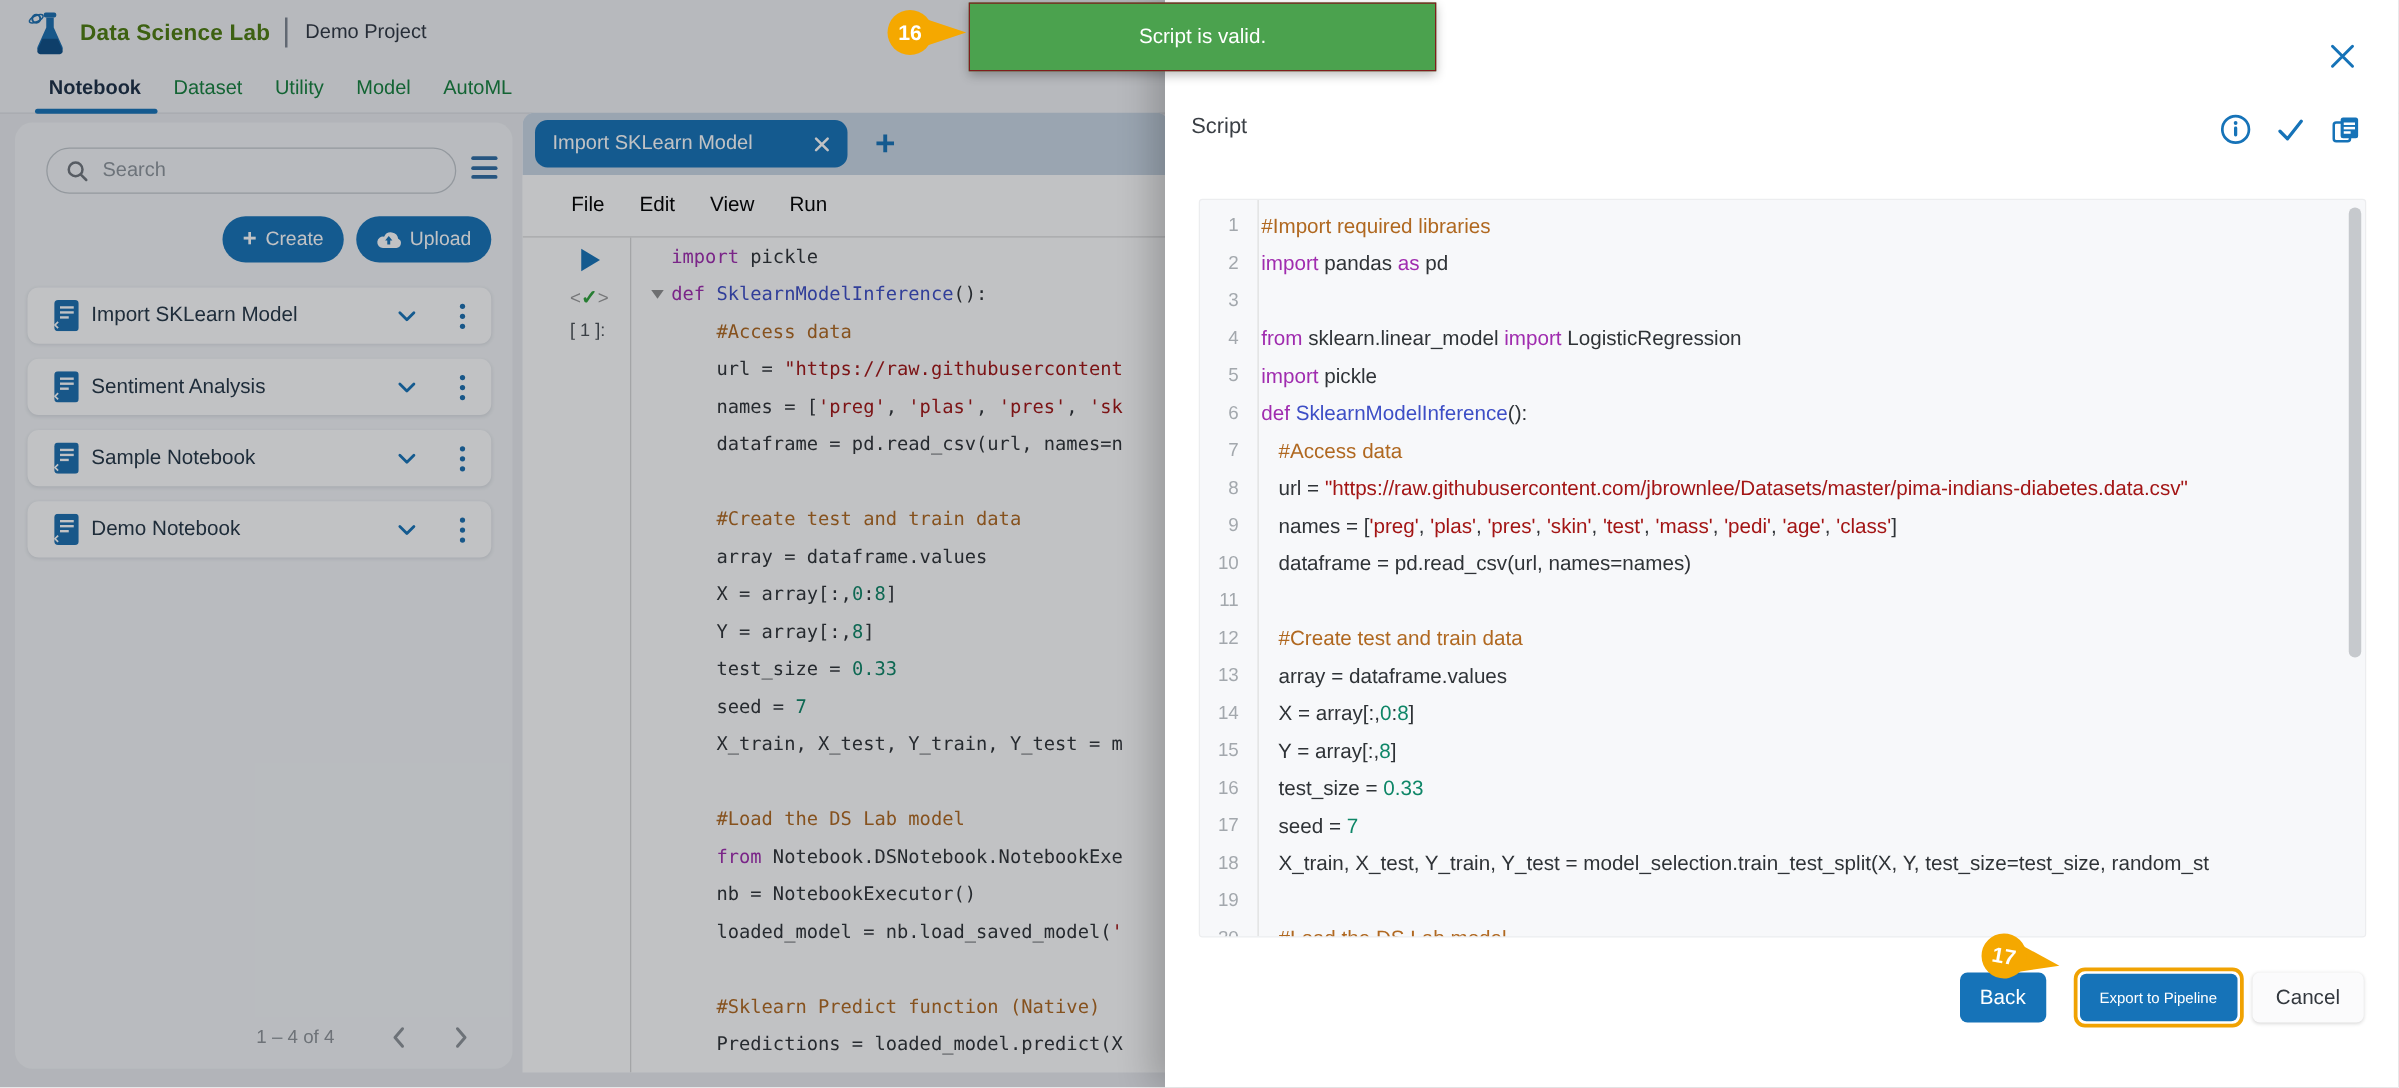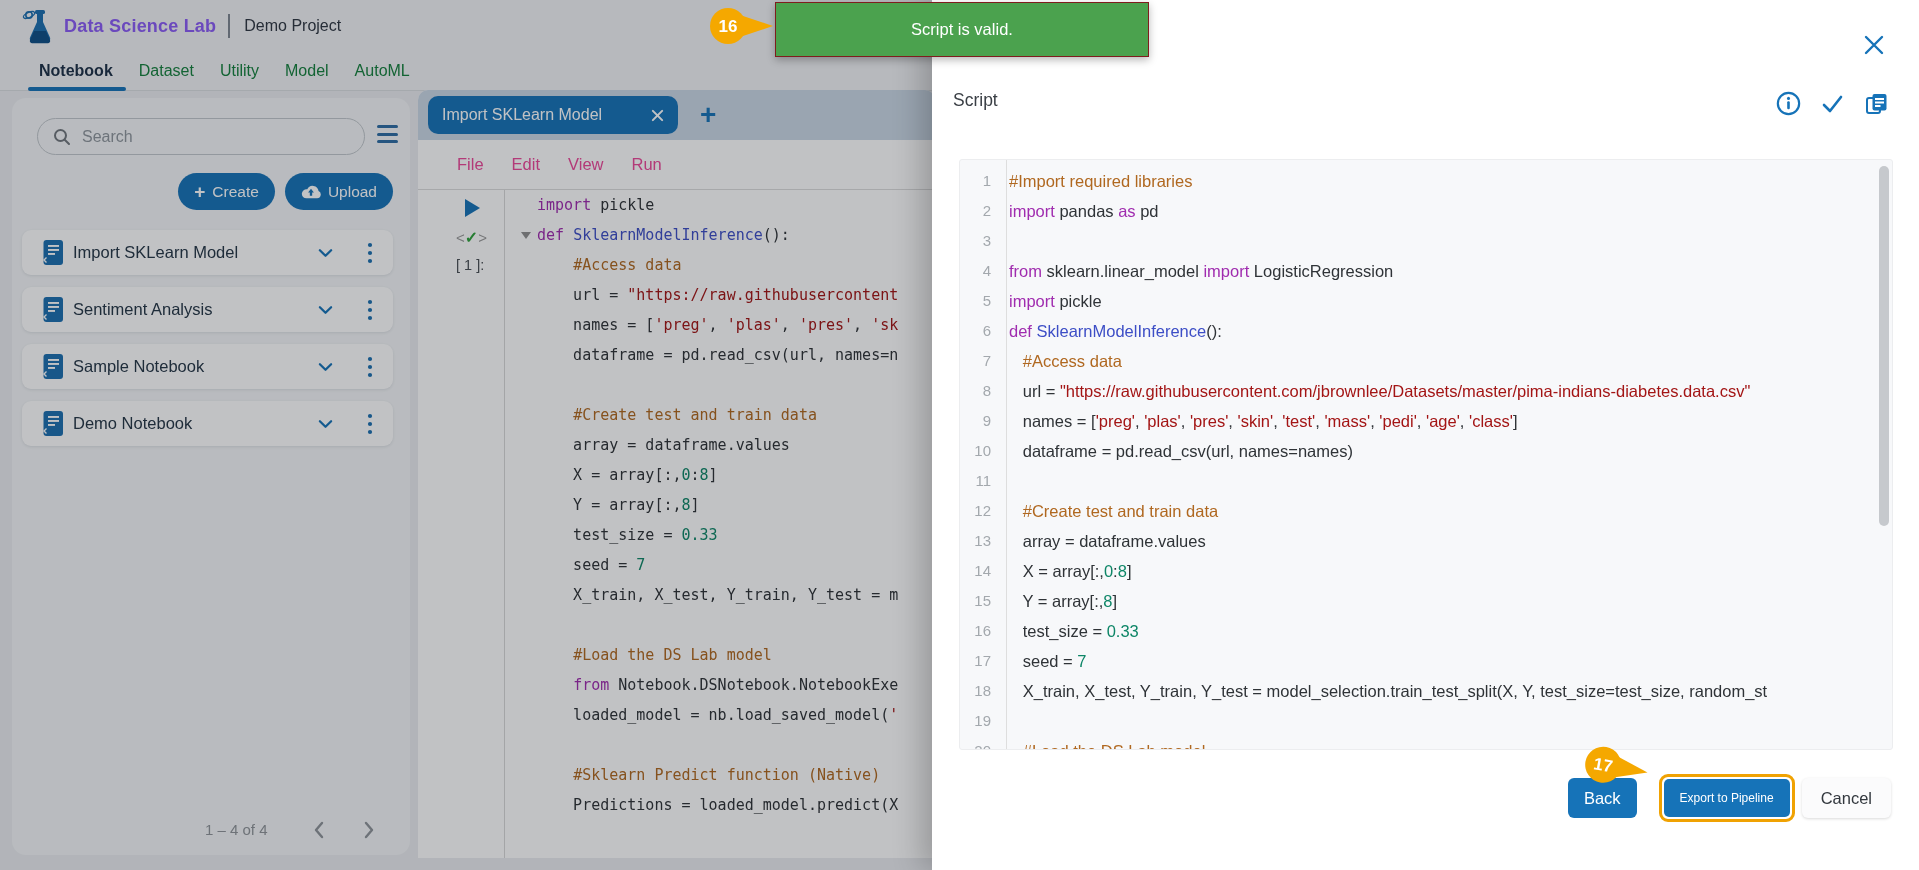--- a/index.html
+++ b/index.html
@@ -4,21 +4,21 @@
 <style>
   * { margin:0; padding:0; box-sizing:border-box; }
   html,body { width:1919px; height:870px; overflow:hidden; }
   body { font-family:"Liberation Sans", sans-serif; background:#EBEDF0; position:relative; }
   .stage { position:absolute; inset:0; width:1919px; height:870px; overflow:hidden; }
 
   
   .app { position:absolute; inset:0; z-index:1; }
   .topbar { position:absolute; left:0; top:0; width:100%; height:52px; background:#F2F3F6; display:flex; align-items:center; }
   .logo { margin-left:22px; width:32px; height:38px; }
-  .app-title { margin-left:10px; font-size:18px; font-weight:bold; color:#8b5cf6; letter-spacing:.2px; }
+  .app-title { margin-left:10px; font-size:18px; font-weight:bold; color:#4d7c0f; letter-spacing:.2px; }
   .hdr-divider { width:2px; height:24px; background:#7E8691; margin:0 14px 0 12px; }
   .project-name { font-size:16px; color:#2F3742; }
 
   .navtabs { position:absolute; left:0; top:52px; width:100%; height:39px; background:#F2F3F6; border-bottom:1px solid #DADDE1; display:flex; align-items:center; padding-left:39px; column-gap:26px; }
   .tab { font-size:16px; color:#15803d; position:relative; height:100%; display:flex; align-items:center; cursor:pointer; }
   .tab.active { color:#1B2F45; font-weight:bold; }
   .tab.active::after { content:""; position:absolute; left:-11px; right:-13px; bottom:-1px; height:4px; background:#1673B8; border-radius:2px; }
 
   
   .sidebar { position:absolute; left:12px; top:98px; width:398px; height:757px; background:#F4F6F8; border-radius:14px; }
@@ -39,21 +39,21 @@
   .pager .pg-label { position:absolute; left:193px; top:2px; }
   .pager .pg-prev { position:absolute; left:300px; top:1px; }
   .pager .pg-next { position:absolute; left:350px; top:1px; }
 
   
   .editor-card { position:absolute; left:418px; top:90px; width:517px; height:768px; background:#fff; border-radius:10px 10px 0 0; overflow:hidden; }
   .tabstrip { height:50px; background:#CBD8E6; display:flex; align-items:center; padding-left:10px; }
   .edit-tab { width:250px; height:38px; background:#1673B8; border-radius:10px; color:#fff; font-size:16px; display:flex; align-items:center; padding:0 14px; cursor:pointer; }
   .edit-tab .tab-title { flex:1; }
   .newtab { margin-left:22px; color:#1673B8; font-size:28px; font-weight:bold; line-height:1; cursor:pointer; }
-  .menubar { height:50px; background:#fff; border-bottom:1px solid #DCDCDC; display:flex; align-items:center; padding-left:39px; column-gap:28px; font-size:16.5px; color:#ec4899; }
+  .menubar { height:50px; background:#fff; border-bottom:1px solid #DCDCDC; display:flex; align-items:center; padding-left:39px; column-gap:28px; font-size:16.5px; color:#000000; }
   .menubar span { cursor:pointer; }
   .editor-body { position:relative; height:668px; display:flex; }
   .gutter { width:87px; border-right:1px solid #D8D8D8; position:relative; flex:0 0 auto; }
   .play-icon { position:absolute; left:47px; top:9px; width:0; height:0; border-left:15px solid #1673B8; border-top:9px solid transparent; border-bottom:9px solid transparent; cursor:pointer; }
   .cell-status { position:absolute; left:38px; top:38px; font-size:15px; color:#9A9A9A; }
   .cell-status .ck { color:#2FA33B; font-weight:bold; font-size:16px; }
   .cell-label { position:absolute; left:38px; top:67px; font-size:14.5px; color:#4A4F54; }
   .code-area { flex:1; overflow:hidden; padding-left:32px; padding-right:18px; font-family:"DejaVu Sans Mono", monospace; font-size:15px; }
   .code-line { height:30px; line-height:30px; white-space:pre; position:relative; }
   .fold-marker { position:absolute; left:-16px; top:12px; width:0; height:0; border-top:7px solid #8F8F8F; border-left:5px solid transparent; border-right:5px solid transparent; }
@@ -275,20 +275,21 @@
             <div class="code-line"><span class="tk-p">    </span><span class="tk-c">#Create test and train data</span></div>
             <div class="code-line"><span class="tk-p">    array = dataframe.values</span></div>
             <div class="code-line"><span class="tk-p">    X = array[:,</span><span class="tk-n">0</span><span class="tk-p">:</span><span class="tk-n">8</span><span class="tk-p">]</span></div>
             <div class="code-line"><span class="tk-p">    Y = array[:,</span><span class="tk-n">8</span><span class="tk-p">]</span></div>
             <div class="code-line"><span class="tk-p">    test_size = </span><span class="tk-n">0.33</span></div>
             <div class="code-line"><span class="tk-p">    seed = </span><span class="tk-n">7</span></div>
             <div class="code-line"><span class="tk-p">    X_train, X_test, Y_train, Y_test = m</span></div>
             <div class="code-line"></div>
             <div class="code-line"><span class="tk-p">    </span><span class="tk-c">#Load the DS Lab model</span></div>
             <div class="code-line"><span class="tk-p">    </span><span class="tk-k">from</span><span class="tk-p"> Notebook.DSNotebook.NotebookExe</span></div>
+            <div class="code-line"><span class="tk-p">    nb = NotebookExecutor()</span></div>
             <div class="code-line"><span class="tk-p">    loaded_model = nb.load_saved_model(</span><span class="tk-s">'</span></div>
             <div class="code-line"></div>
             <div class="code-line"><span class="tk-p">    </span><span class="tk-c">#Sklearn Predict function (Native)</span></div>
             <div class="code-line"><span class="tk-p">    Predictions = loaded_model.predict(X</span></div>
           </div>
       </div>
     </section>
 
   </div>
 

